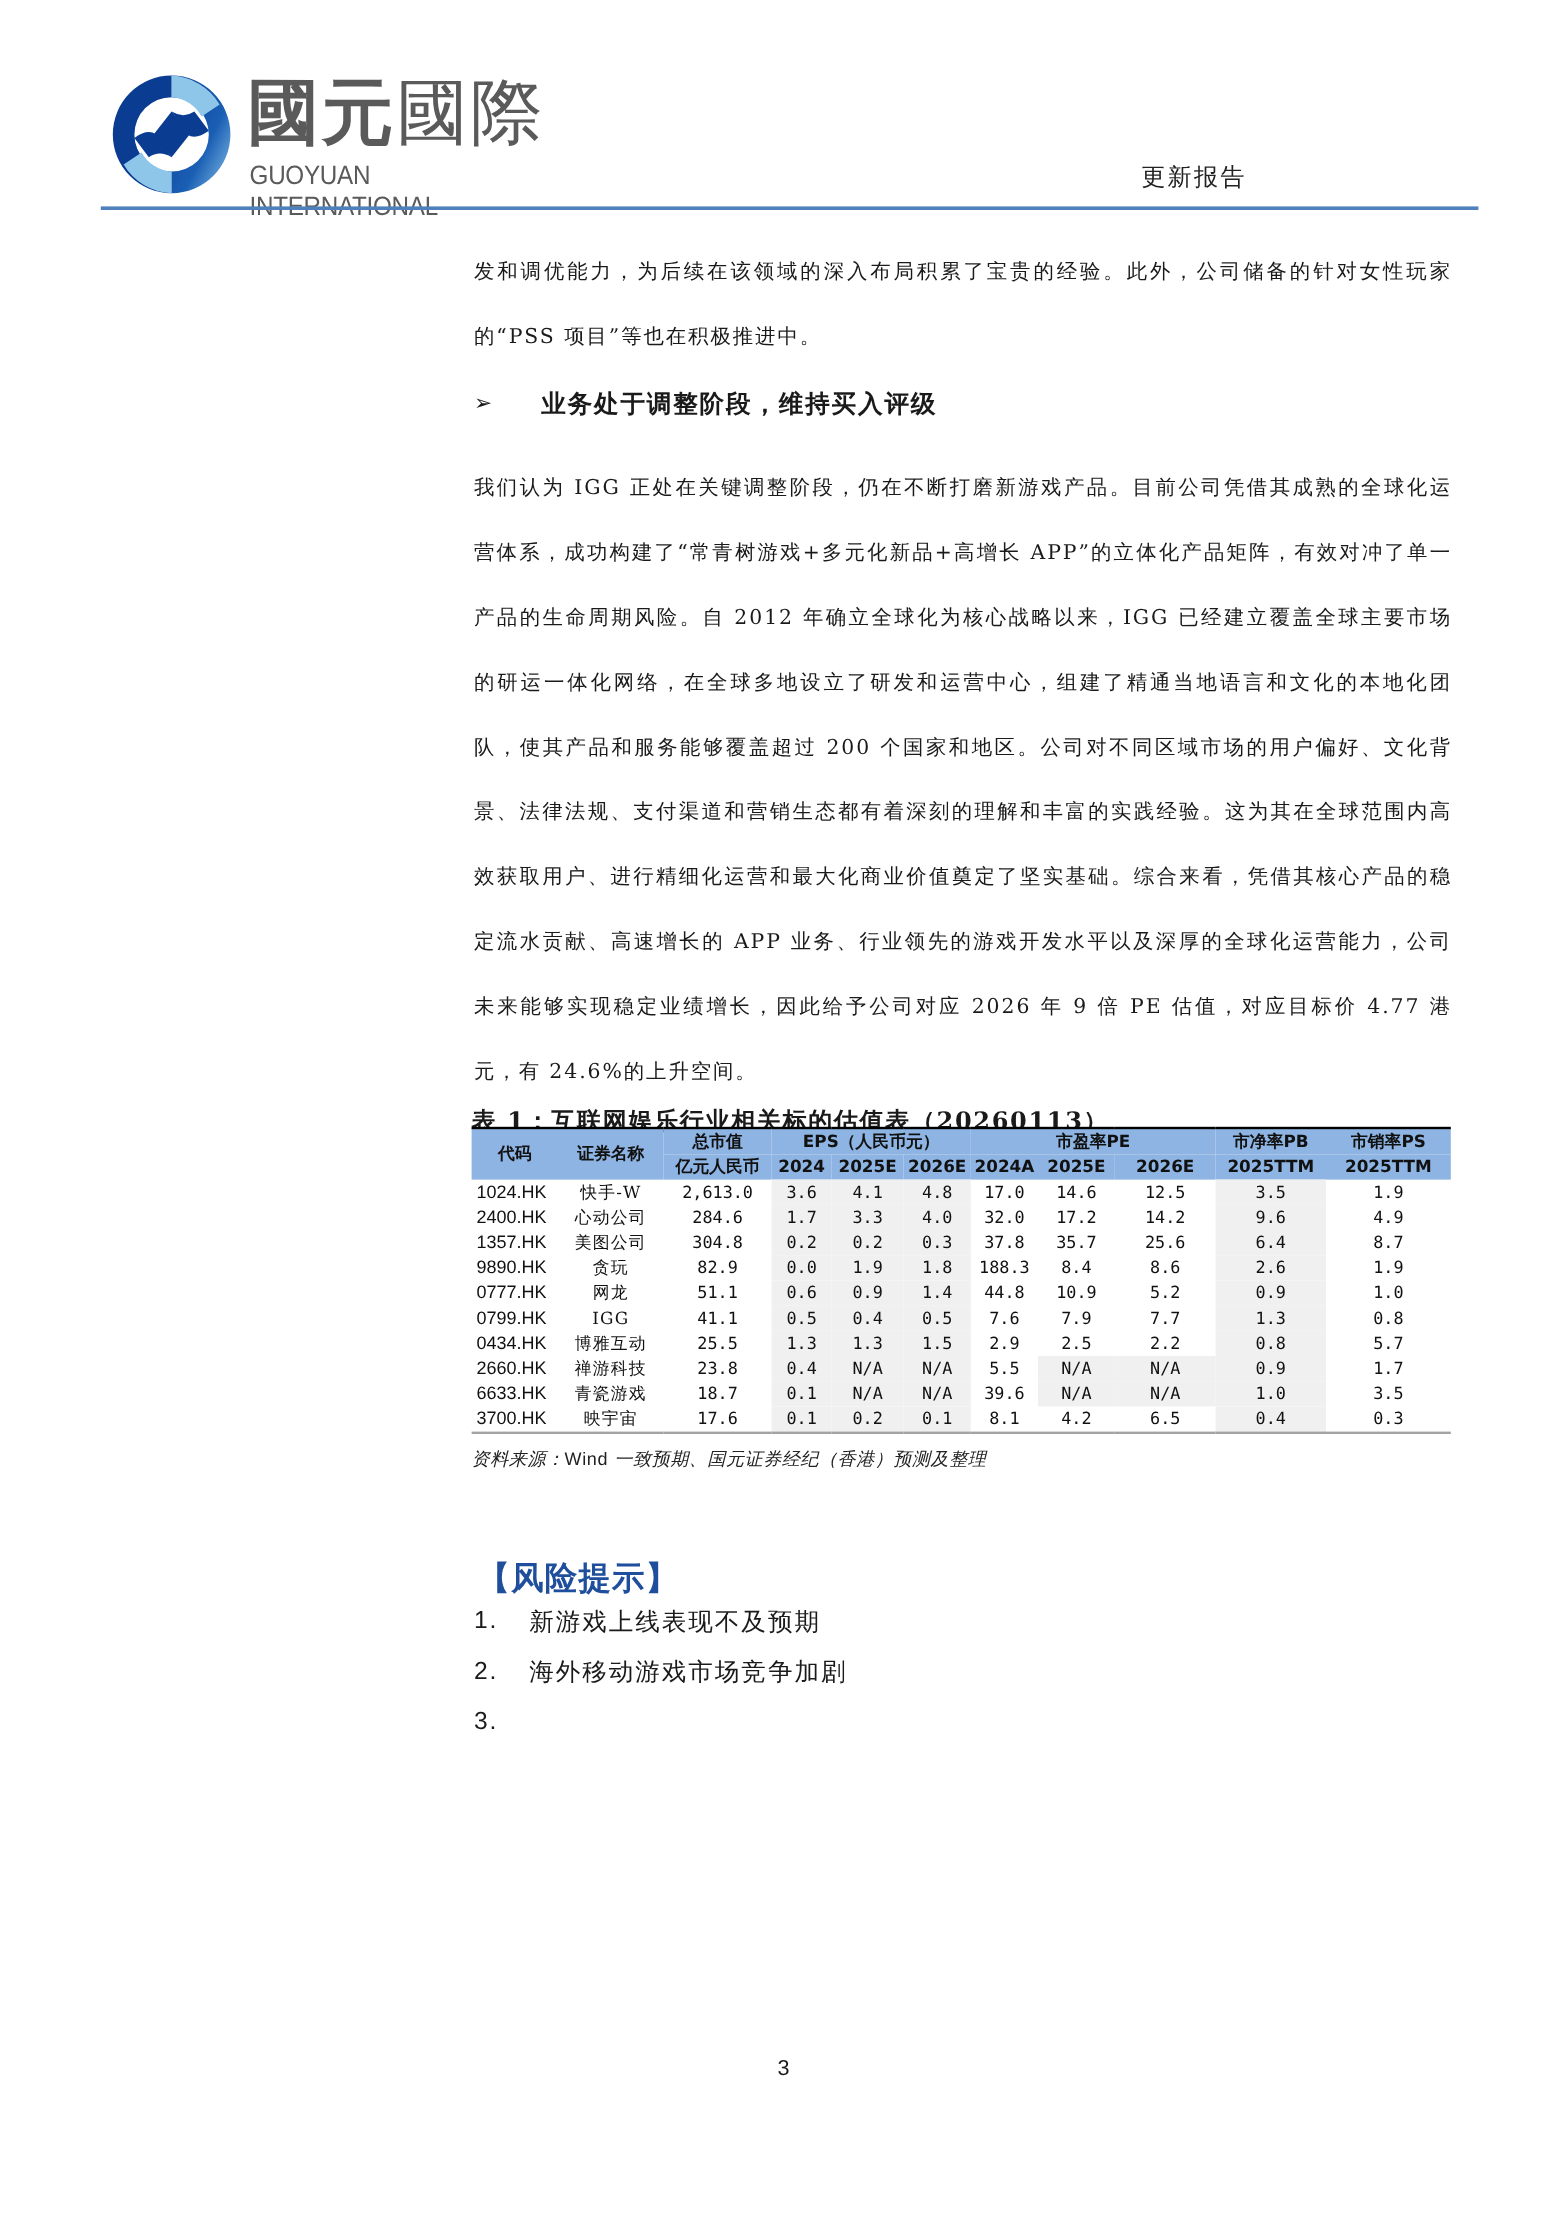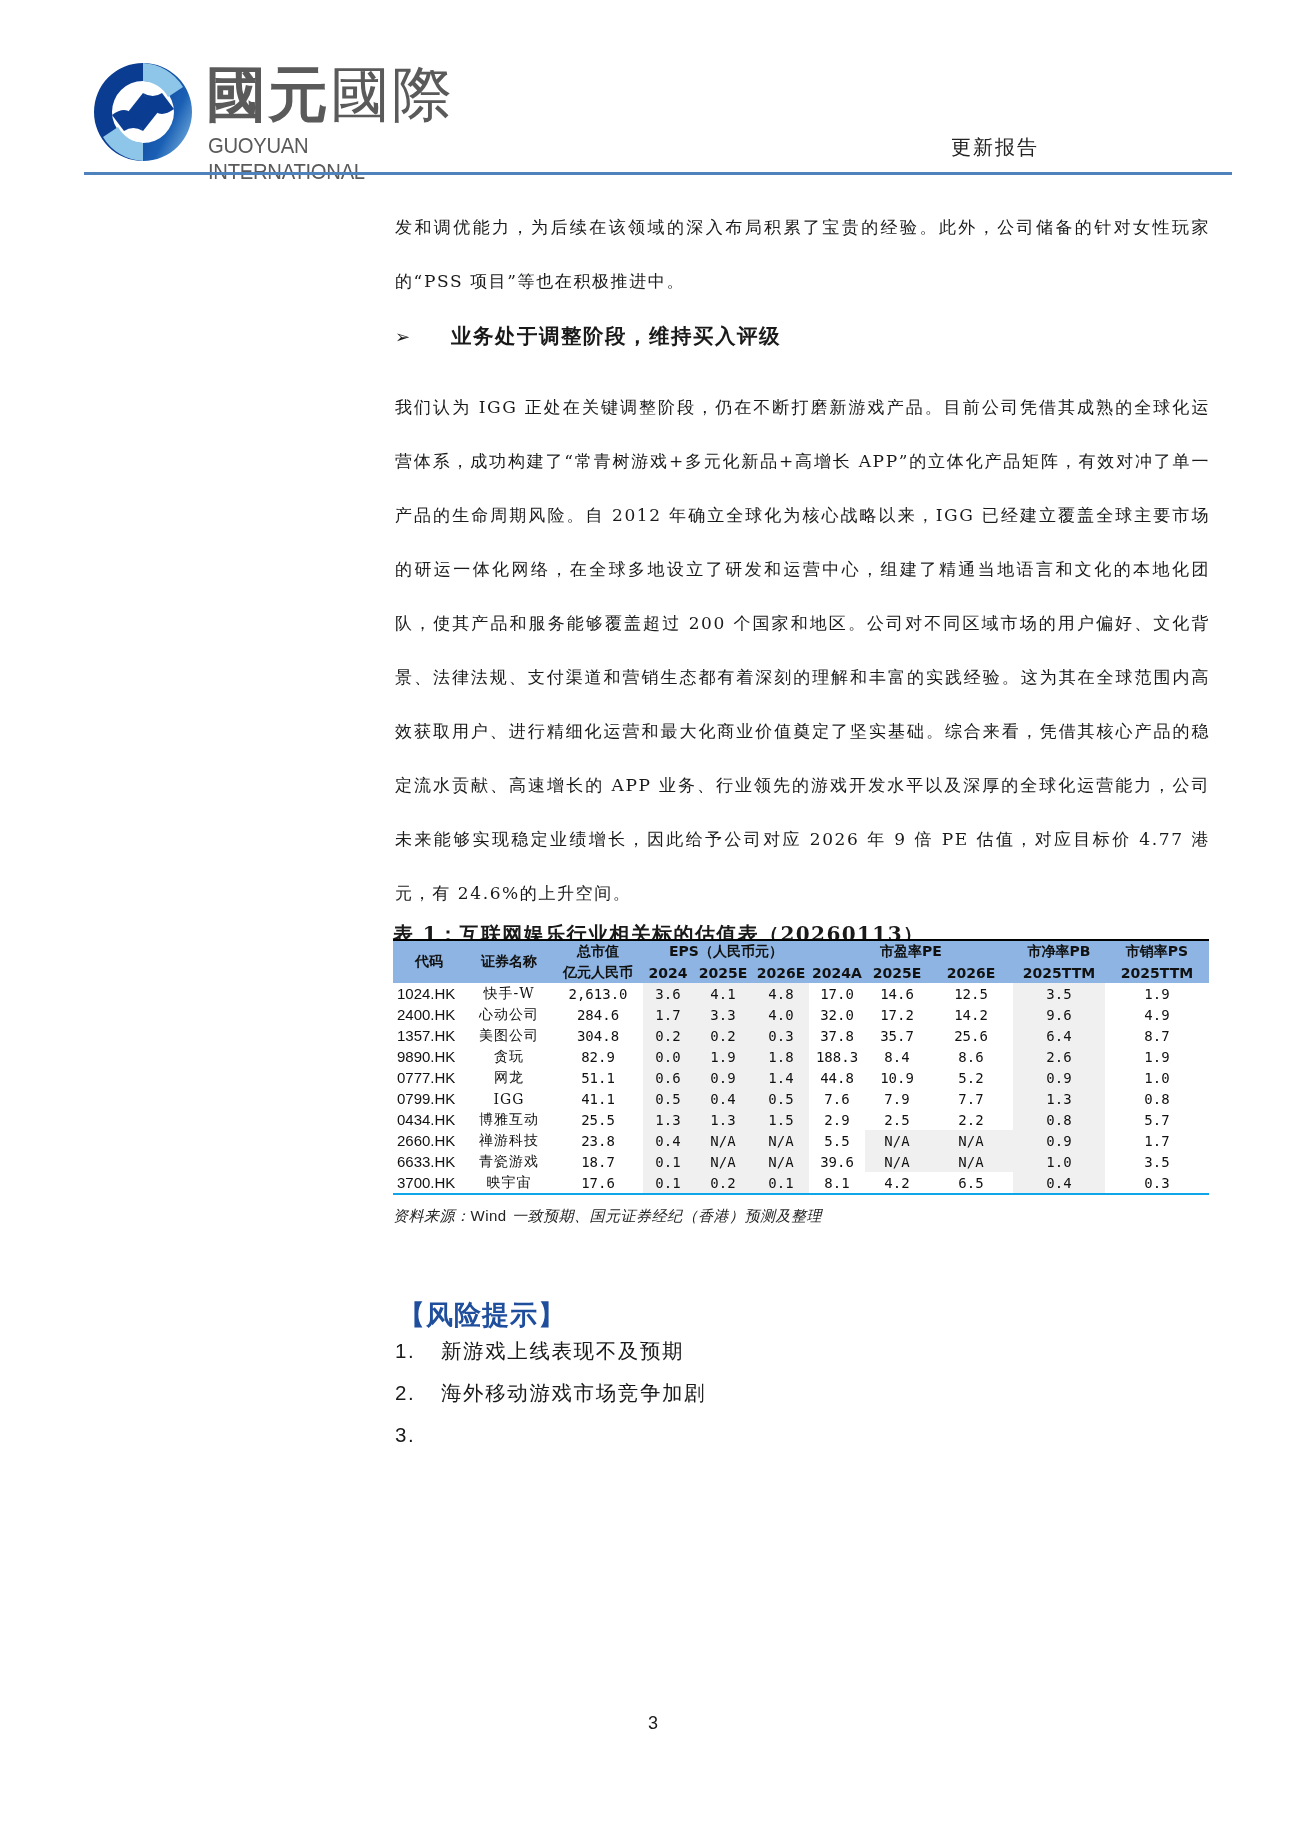--- a/index.html
+++ b/index.html
@@ -30,21 +30,21 @@
   .table-title { position: absolute; left: 393px; top: 906px; font-size: 20px; font-weight: bold; letter-spacing: 1.4px; margin-top: 15px; }
   .val-table { position: absolute; left: 393px; top: 939px; width: 816px; border-collapse: collapse;
                font-family: "DejaVu Sans Mono", "Liberation Mono", monospace; font-size: 14px; }
   .val-table thead tr.top-rule th { border-top: 2px solid #000; }
   .val-table th { background: #8db4e2; font-weight: bold; color: #111; height: 21px; padding: 0; text-align: center;
                   font-family: "DejaVu Sans", sans-serif; font-size: 14px; white-space: nowrap; }
   .val-table td { height: 21px; padding: 0; text-align: center; white-space: nowrap; color: #111; }
   .val-table td.code { font-family: "Liberation Sans", sans-serif; font-size: 15px; text-align: left; padding-left: 4px; }
   .val-table td.name { font-family: "DejaVu Serif", serif; font-size: 14px; letter-spacing: 1px; }
   .val-table td.shade { background: #f0f0f0; }
-  .val-table tbody tr:last-child td { border-bottom: 2px solid #0ea5e9; }
+  .val-table tbody tr:last-child td { border-bottom: 2px solid #a3a3a3; }
   .source { position: absolute; left: 393px; top: 1207px; font-size: 15px; font-style: italic; color: #222; letter-spacing: 0.5px; }
   .source .latin { font-family: "Liberation Sans", sans-serif; font-style: normal; }
 
   
   .risk-title { position: absolute; left: 398px; top: 1297px; font-size: 27px; font-weight: bold; color: #1f4e9c;
                 font-family: "DejaVu Sans", sans-serif; letter-spacing: 1px; }
   .risk-list { position: absolute; left: 395px; top: 1330px; margin: 0; padding: 0; list-style: none; }
   .risk-list li { font-size: 20.5px; line-height: 42px; letter-spacing: 1.6px; display: flex; }
   .risk-list .num { font-family: "Liberation Sans", sans-serif; width: 46px; }
 

